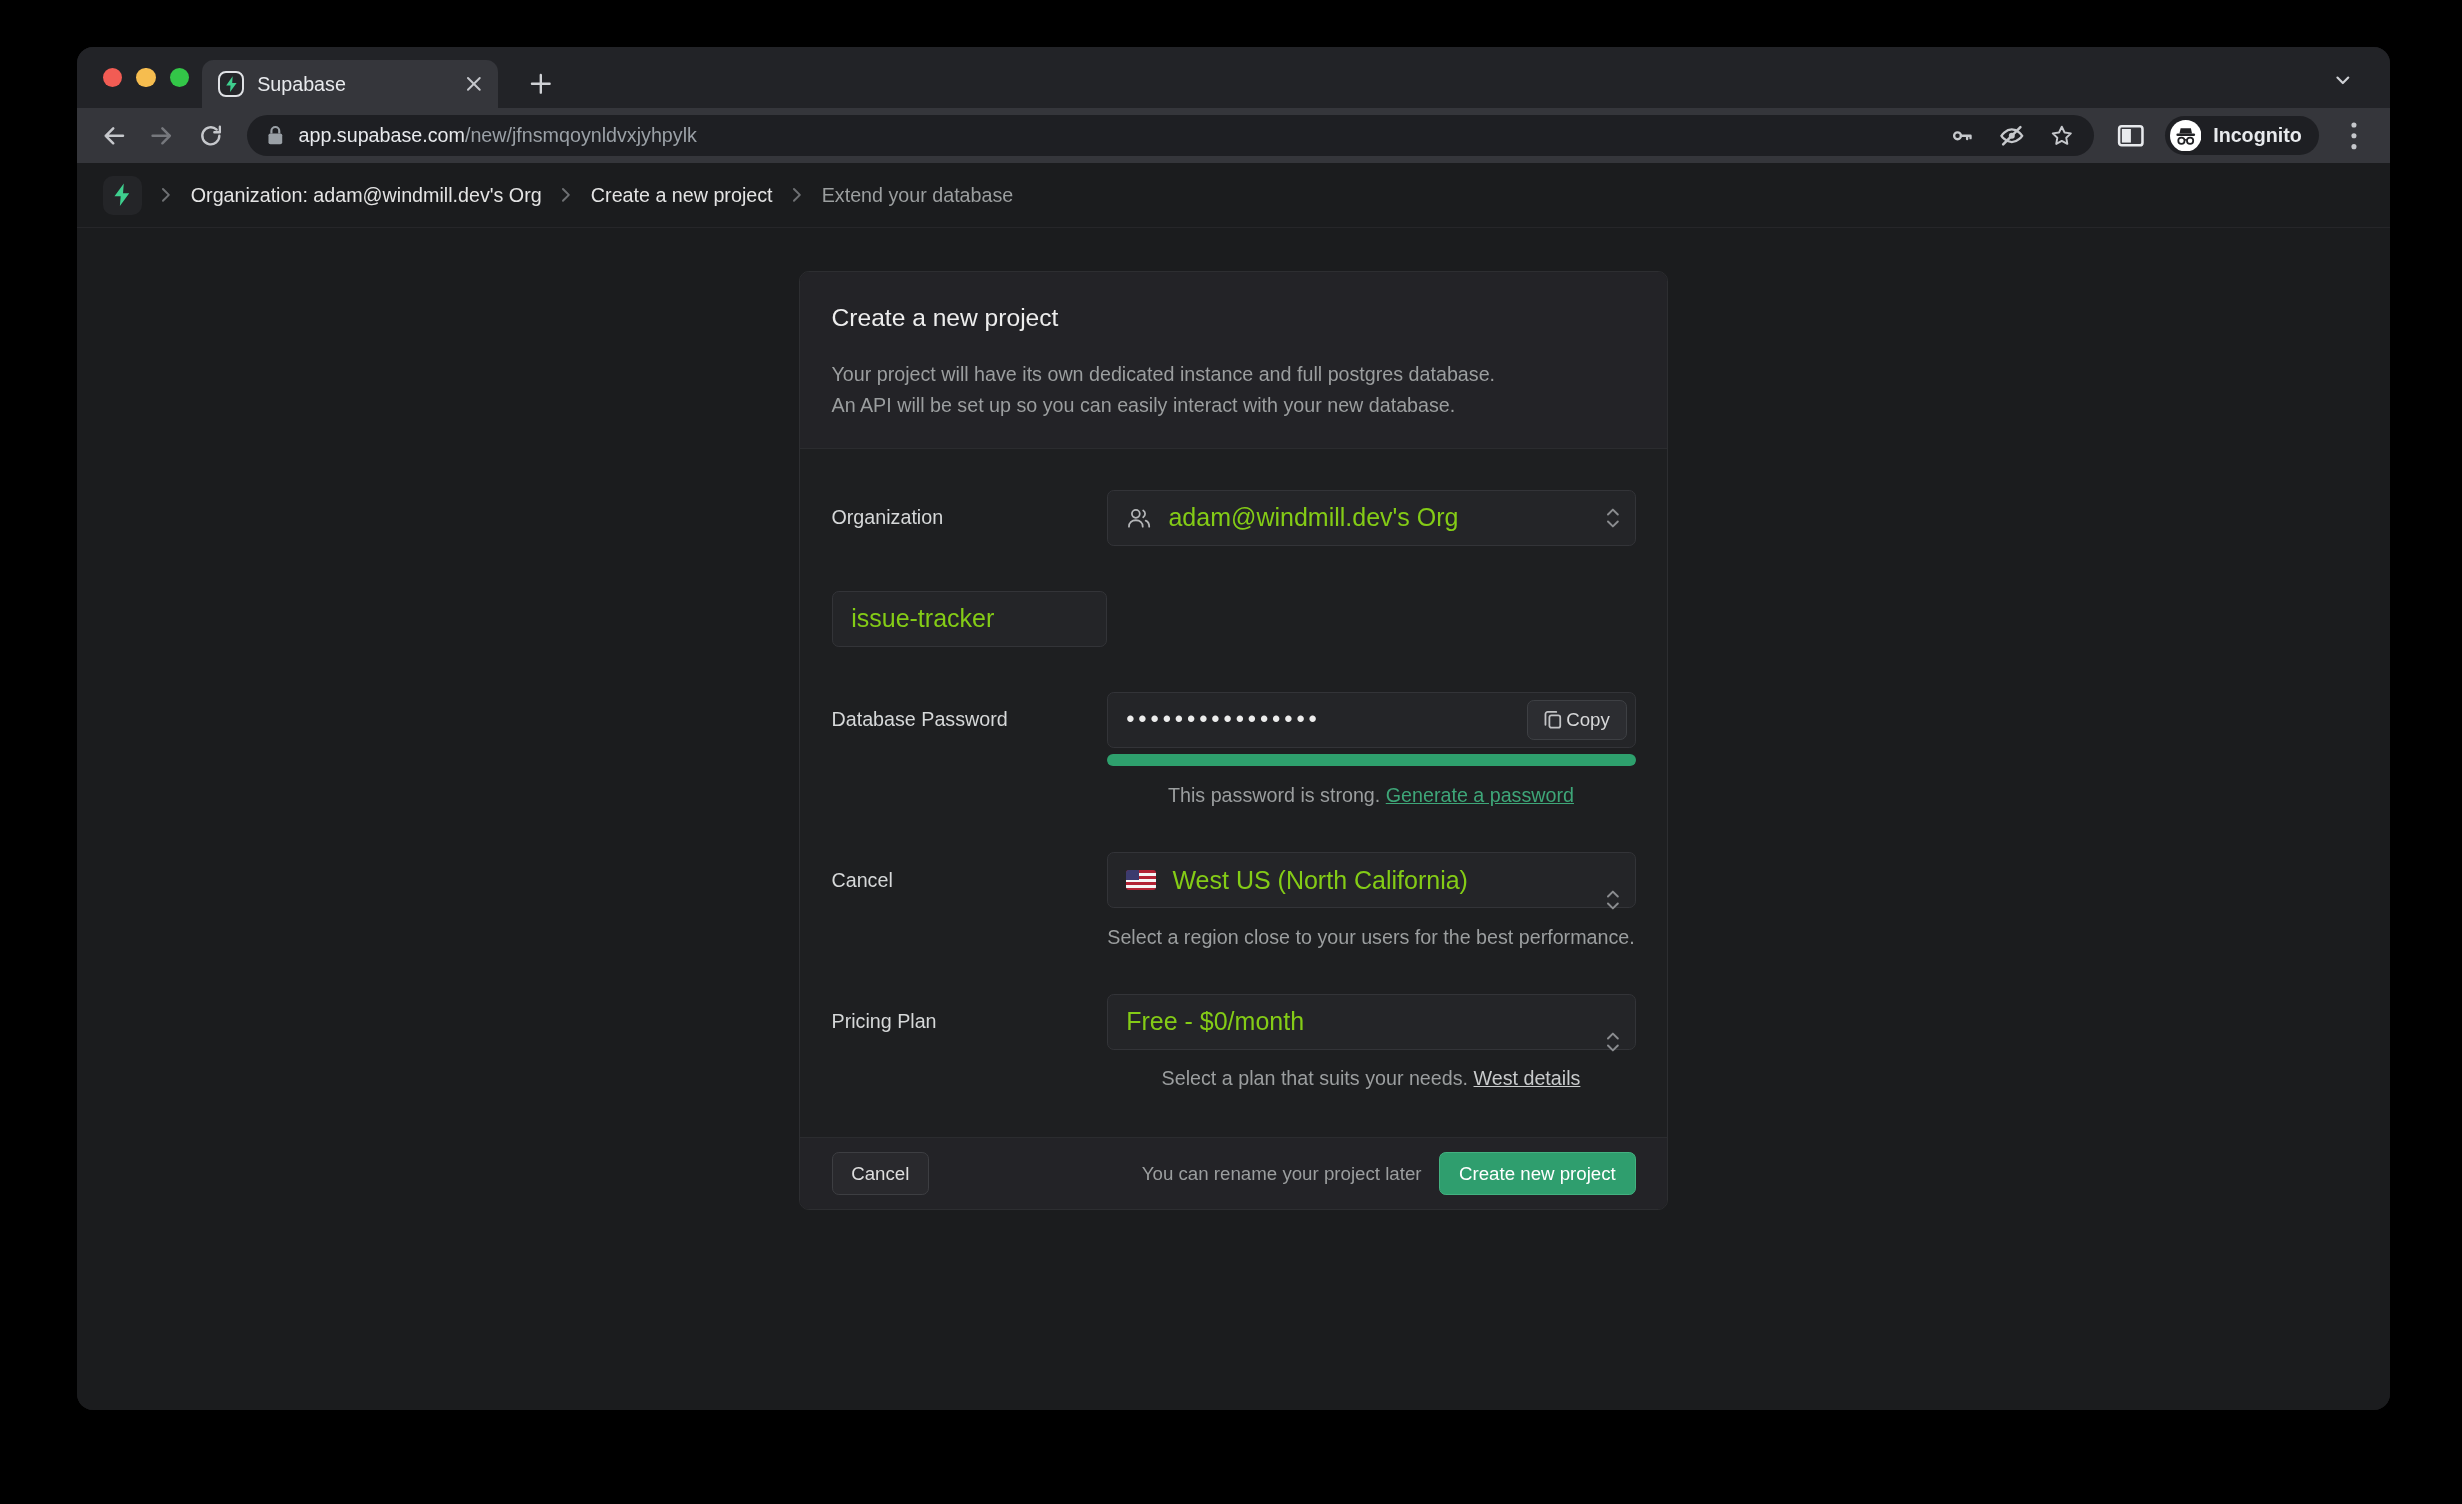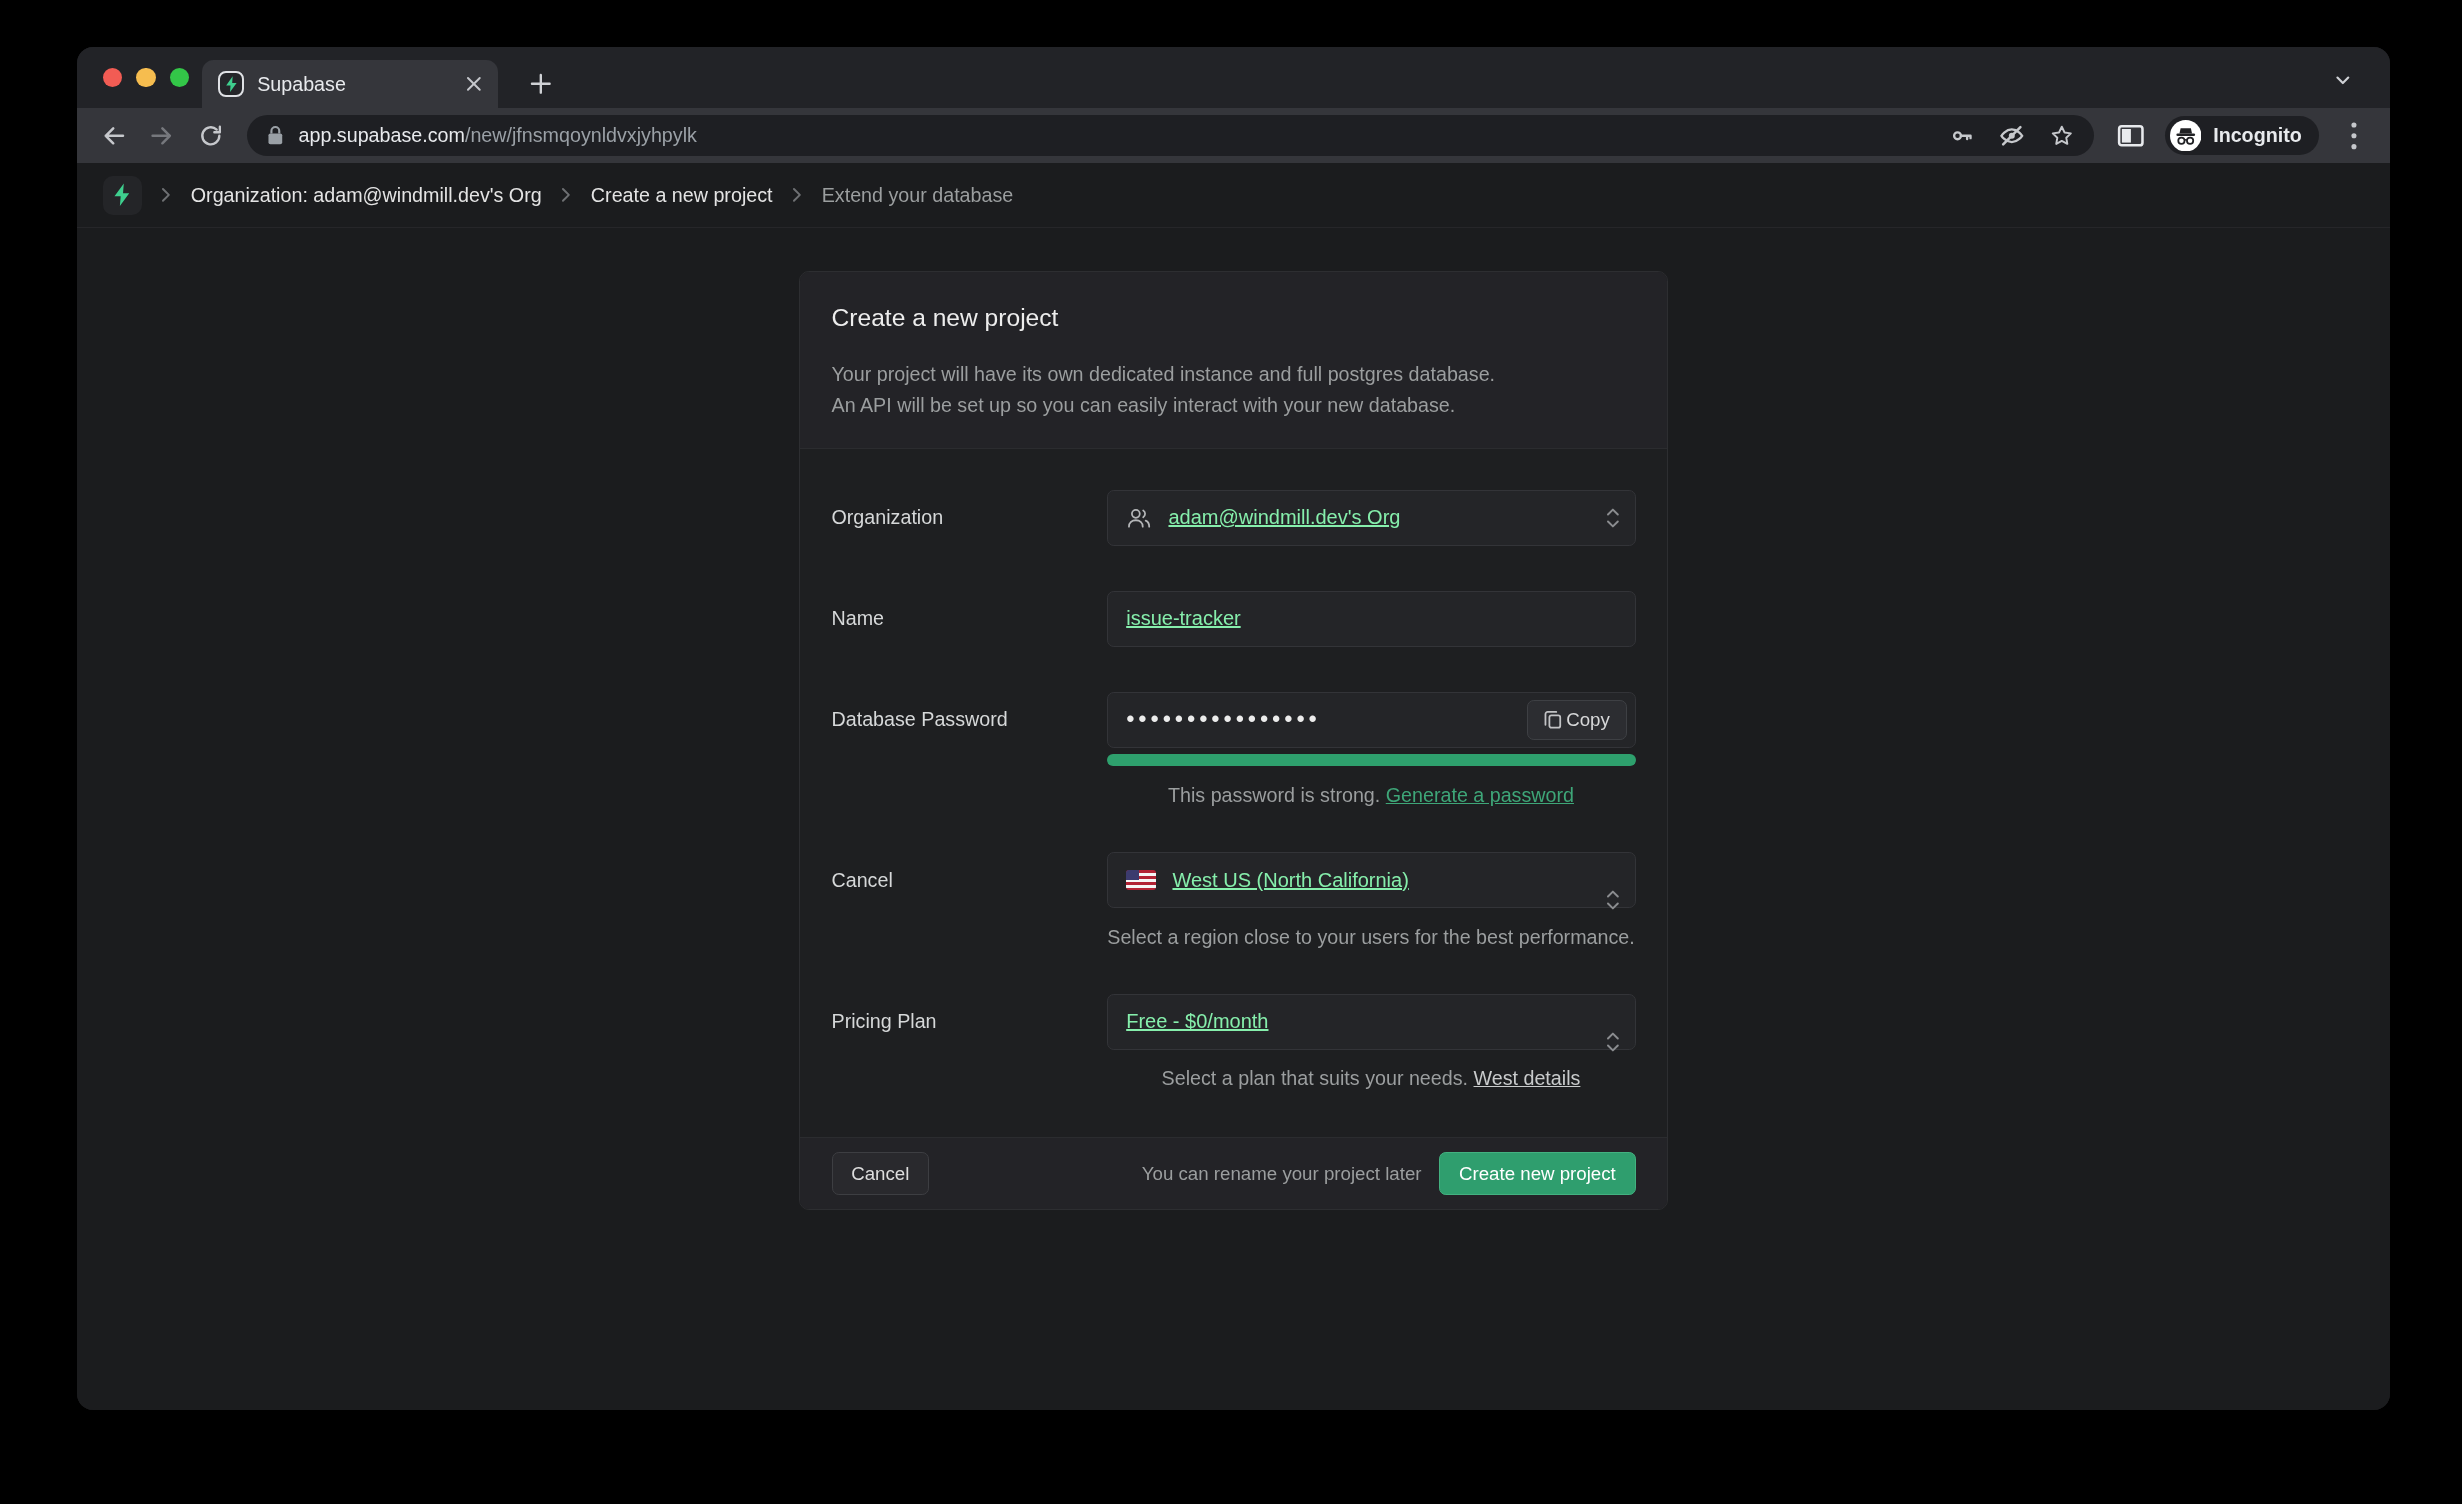--- a/index.html
+++ b/index.html
@@ -41,21 +41,21 @@
   .card { width:869px; margin:43px auto 0; border:1px solid #2d2e31; border-radius:9.9px; overflow:hidden; background:#1e1f21; }
   .card-header { background:#232327; padding:31.5px 31.5px 27.6px; }
   .card-title { font-size:24.6px; font-weight:400; color:#ededed; margin-bottom:27.6px; }
   .card-desc { font-size:19.7px; color:#9b9e9f; line-height:30.5px; }
   .card-body { background:#1e1f21; border-top:1px solid #2b2c2f; border-bottom:1px solid #2b2c2f; padding:41px 31.5px; }
   .row { display:grid; grid-template-columns:275px 1fr; margin-bottom:45px; }
   .row:last-child { margin-bottom:5.9px; }
   .field-label { font-size:19.7px; color:#d6d8d9; padding-top:16.7px; }
   .control { position:relative; }
   .selectbox, .textinput { width:100%; height:56px; background:#242528; border:1px solid #333438; border-radius:6.9px; display:flex; align-items:center; padding:0 18.7px; gap:16.7px; }
-  .select-value, .input-value { font-size:20px; color:#86efac;text-decoration:underline; }
+  .select-value, .input-value { font-size:25px; color:#84cc16; }
   .updown { position:absolute; right:14.8px; top:50%; transform:translateY(-50%); }
   .dots { font-size:23.6px; letter-spacing:3.9px; color:#ececec; line-height:1; }
   .copy-btn { position:absolute; right:8.9px; top:7.9px; height:40px; background:#2c2d31; border:1px solid #3e4044; border-radius:6.9px; display:flex; align-items:center; gap:3px; padding:0 15.8px; }
   .copy-label { font-size:18.7px; color:#d7d8d9; }
   .strength { margin-top:5.9px; height:12.8px; border-radius:6.9px; background:#2ea06d; }
   .helper { margin-top:17.7px; font-size:19.7px; color:#9b9e9f;text-align:center; }
   .link-green { color:#3ea678; text-decoration:underline; cursor:pointer; }
   .link-gray { color:#c9cbcc; text-decoration:underline; cursor:pointer; }
   .flag { position:relative; width:29.6px; height:20.7px; border-radius:3px; overflow:hidden; flex:0 0 auto;
           background:repeating-linear-gradient(#b22234 0 3px, #f5f5f5 3px 5.9px); }
@@ -232,21 +232,20 @@
                 <svg width="15.8" height="25.6" viewBox="0 0 16 26">
                     <path d="M3 9.5 8 4.5l5 5" fill="none" stroke="#8a8c8f" stroke-width="2" stroke-linecap="round" stroke-linejoin="round"></path>
                     <path d="M3 16.5l5 5 5-5" fill="none" stroke="#8a8c8f" stroke-width="2" stroke-linecap="round" stroke-linejoin="round"></path>
                   </svg>
               </span>
             </div>
           </div>
         </div>
 
         <div class="row">
-          <div class="field-label">Name</div>
           <div class="control">
             <div class="textinput">
               <span class="input-value">issue-tracker</span>
             </div>
           </div>
         </div>
 
         <div class="row">
           <div class="field-label">Database Password</div>
           <div class="control">

